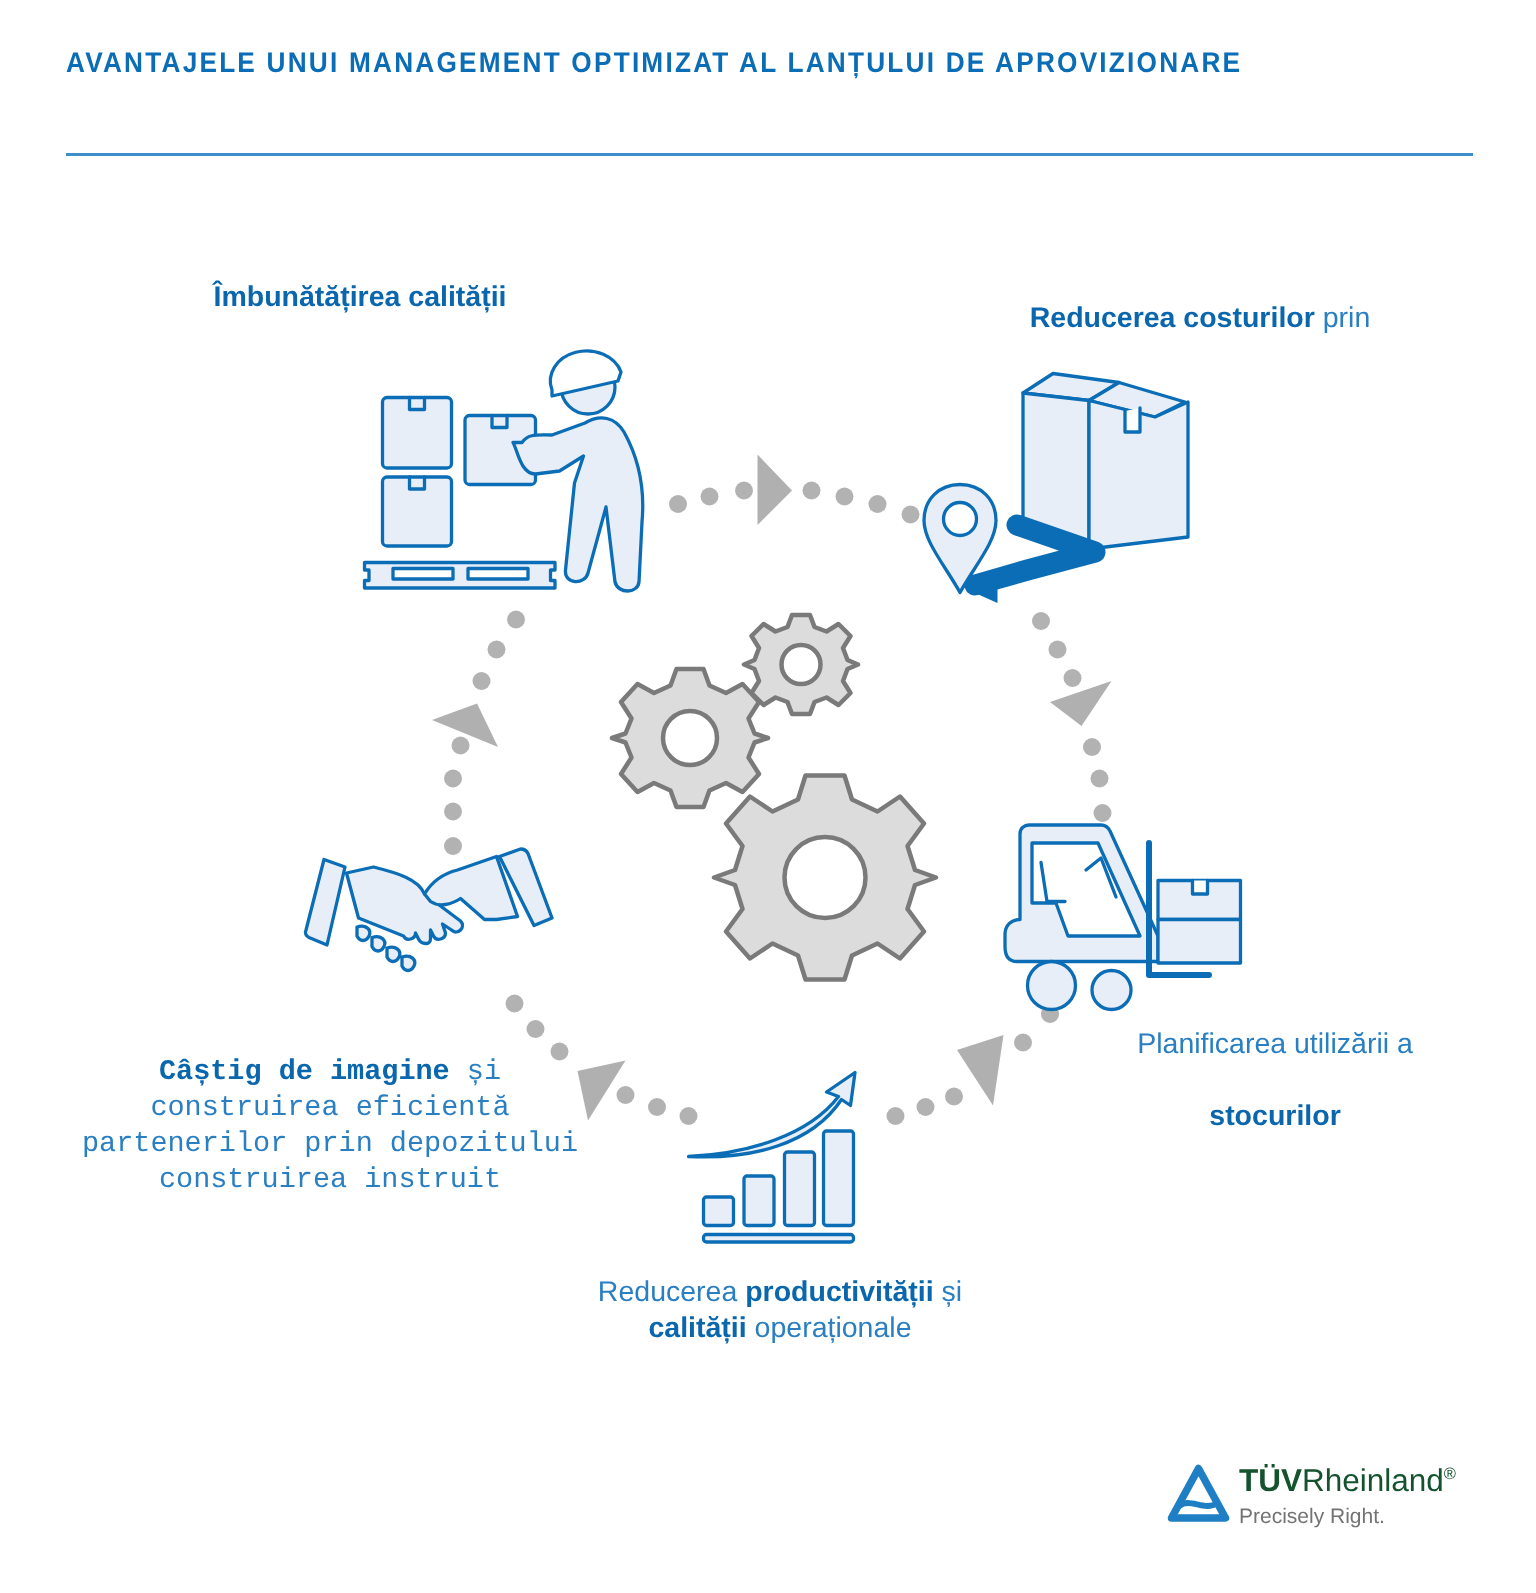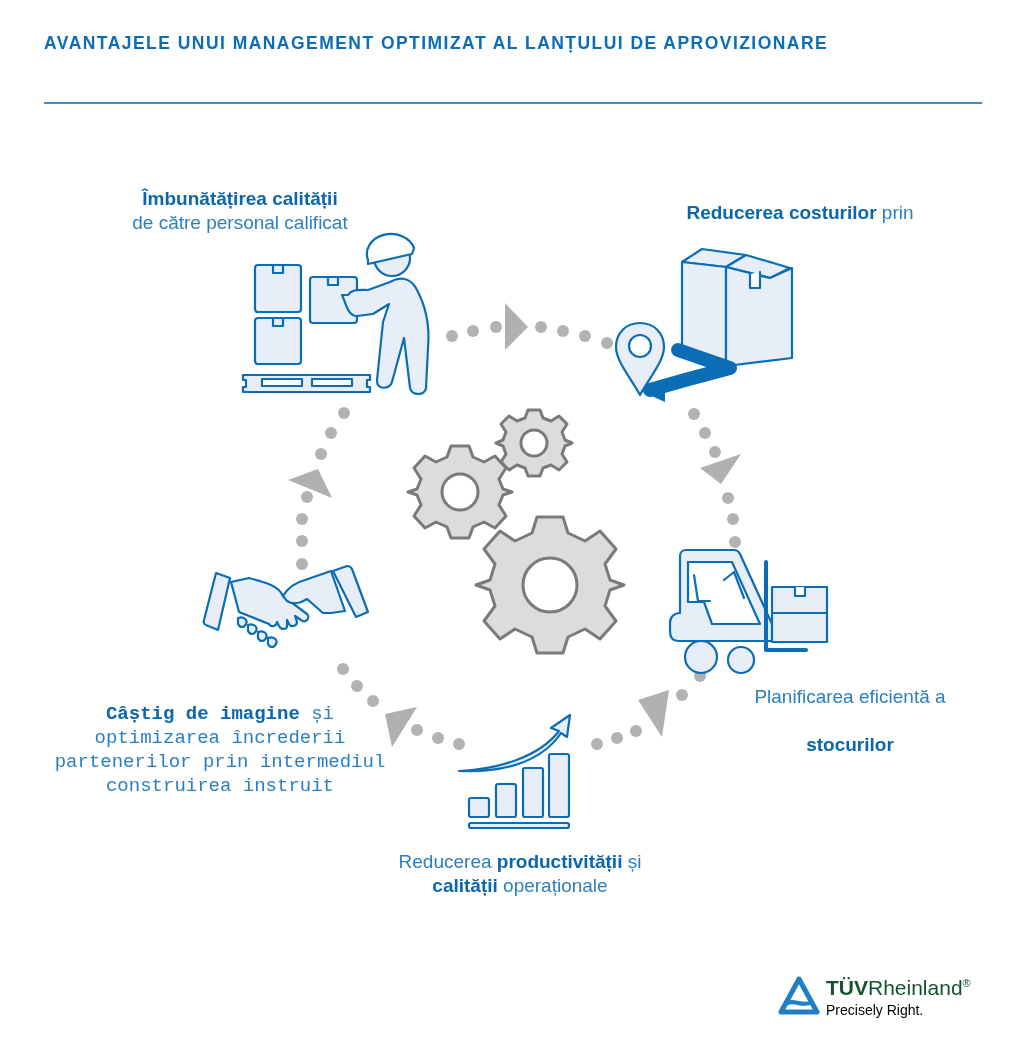--- a/index.html
+++ b/index.html
@@ -11,21 +11,21 @@
            color: #0a6db6; transform: scaleX(0.92); transform-origin: left top; }
   .rule { position: absolute; left: 44px; top: 102px; width: 938px; height: 2px; background: #3d8fc9; }
   .caption { position: absolute; text-align: center; font-size: 19px; line-height: 24px;
              color: #2a7fc2; font-weight: normal; }
   .caption b { font-weight: bold; color: #0a66ad; }
   .diagram { position: absolute; left: 0; top: 0; width: 1024px; height: 1062px; }
   .logo { position: absolute; left: 778px; top: 976px; width: 230px; height: 50px; }
   .logo-name { position: absolute; left: 48px; top: 0px; font-size: 21px; color: #14532d; white-space: nowrap; }
   .logo-name b { font-weight: bold; }
   .logo-reg { font-size: 11px; vertical-align: super; }
-  .logo-tag { position: absolute; left: 48px; top: 26px; font-size: 14px; color: #000000; white-space: nowrap; }
+  .logo-tag { position: absolute; left: 48px; top: 26px; font-size: 14px; color: #737373; white-space: nowrap; }
 </style>
 </head>
 <body>
 
 <div class="title">AVANTAJELE UNUI MANAGEMENT OPTIMIZAT AL LANȚULUI DE APROVIZIONARE</div>
 <div class="rule"></div>
 
 <svg class="diagram" viewBox="0 0 1024 1062" xmlns="http://www.w3.org/2000/svg">
 
   <g fill="#b2b2b2">
@@ -150,42 +150,41 @@
     <path d="M216,573 l14,5 l-12,52 l-12,-5 c-2,-1 -3,-3 -2,-5 Z"></path>
     <path d="M333,571 l14,-5 c2,0 4,1 5,3 l16,43 l-12,5 Z"></path>
     <path d="M231,582 l18,-4 c16,4 30,8 34,18 l24,18 c4,4 -2,10 -6,6 l-6,-4 l2,6 c0,4 -6,6 -8,2 l-2,-4 l0,6 c0,4 -6,4 -8,0 l-2,-4 c0,4 -6,6 -8,2 l-30,-12 Z"></path>
     <path d="M283,596 c6,-10 14,-14 22,-16 l26,-9 l14,40 l-14,2 l-8,0 l-16,-14 c-6,4 -14,6 -20,2 Z"></path>
     <path d="M238,618 c6,-2 10,2 8,6 c-2,4 -6,4 -8,0 Z M248,625 c6,-2 10,2 8,6 c-2,4 -6,4 -8,0 Z M258,632 c6,-2 10,2 8,6 c-2,4 -6,4 -8,0 Z M268,638 c6,-2 10,2 8,6 c-2,4 -6,4 -8,0 Z" fill="#e8eef8"></path>
   </g>
 </svg>
 
 <div class="caption" style="left:60px; top:187px; width:360px;">
   <b>Îmbunătățirea calității</b><br>
-  <span>de către personal calificat</span>
 </div>
 
 <div class="caption" style="left:610px; top:201px; width:380px;">
   <b>Reducerea costurilor</b><span> prin</span><br>
 </div>
 
 <div class="caption" style="left:690px; top:685px; width:320px;">
-  <span>Planificarea eficientă a</span><br>
+  <span>Planificarea utilizării a</span><br>
   <br>
   <b>stocurilor</b>
 </div>
 
 <div class="caption" style="left:340px; top:850px; width:360px;">
   <span>Reducerea </span><b>productivității</b><span> și</span><br>
   <b>calității</b><span> operaționale</span>
 </div>
 
 <div class="caption" style="left:40px; top:702px; width:360px;font-family:Liberation Mono, monospace;">
   <b>Câștig de imagine</b><span> și</span><br>
-  <span>optimizarea încrederii</span><br>
-  <span>partenerilor prin intermediul</span><br>
+  <span>construirea eficientă</span><br>
+  <span>partenerilor prin depozitului</span><br>
   <span>construirea instruit</span>
 </div>
 
 <div class="logo">
   <svg width="42" height="40" viewBox="0 0 42 40" style="position:absolute; left:0; top:0;">
     <path d="M21,3 L39,36 L3,36 Z" fill="none" stroke="#1e7fc4" stroke-width="5" stroke-linejoin="round"></path>
     <path d="M8,28 c8,-6 16,4 26,-2" fill="none" stroke="#1e7fc4" stroke-width="4"></path>
   </svg>
   <div class="logo-name"><b>TÜV</b><span>Rheinland</span><span class="logo-reg">®</span></div>
   <div class="logo-tag">Precisely Right.</div>

